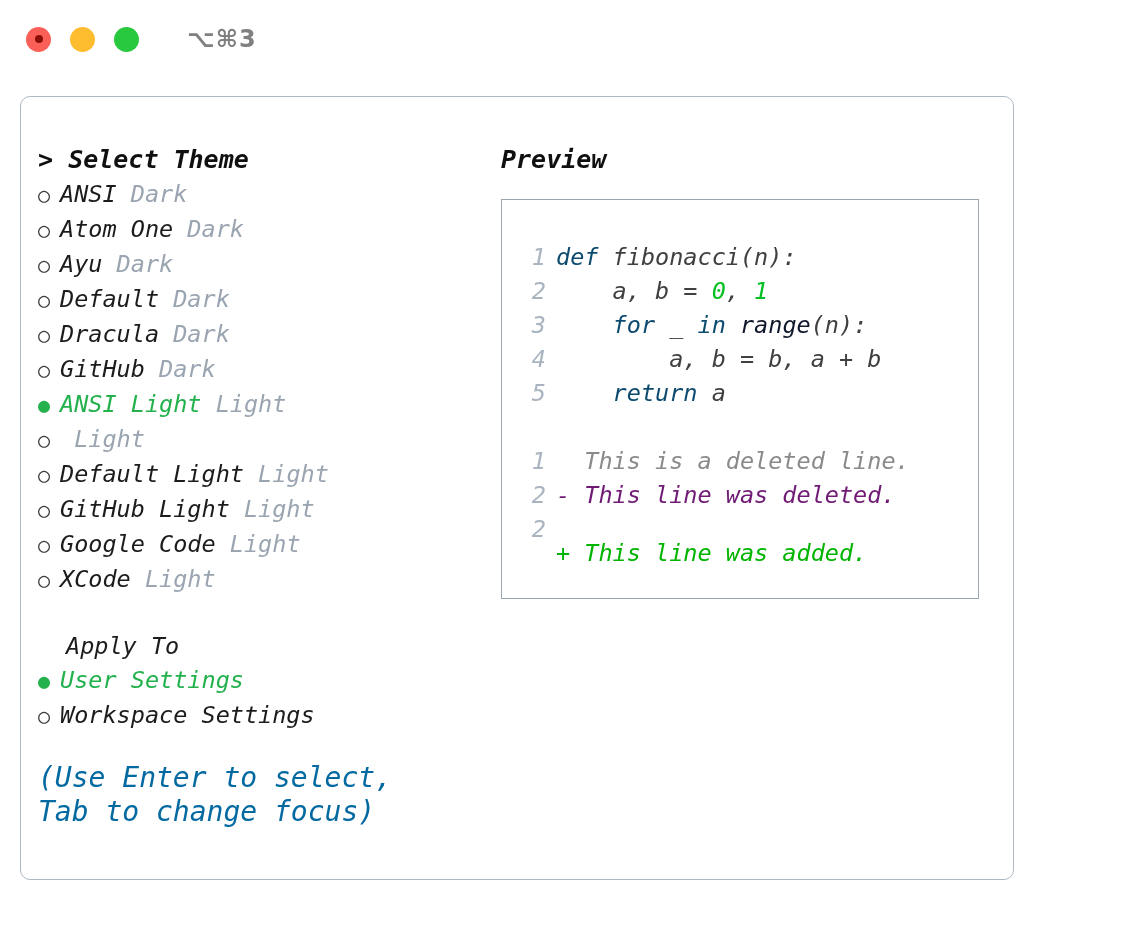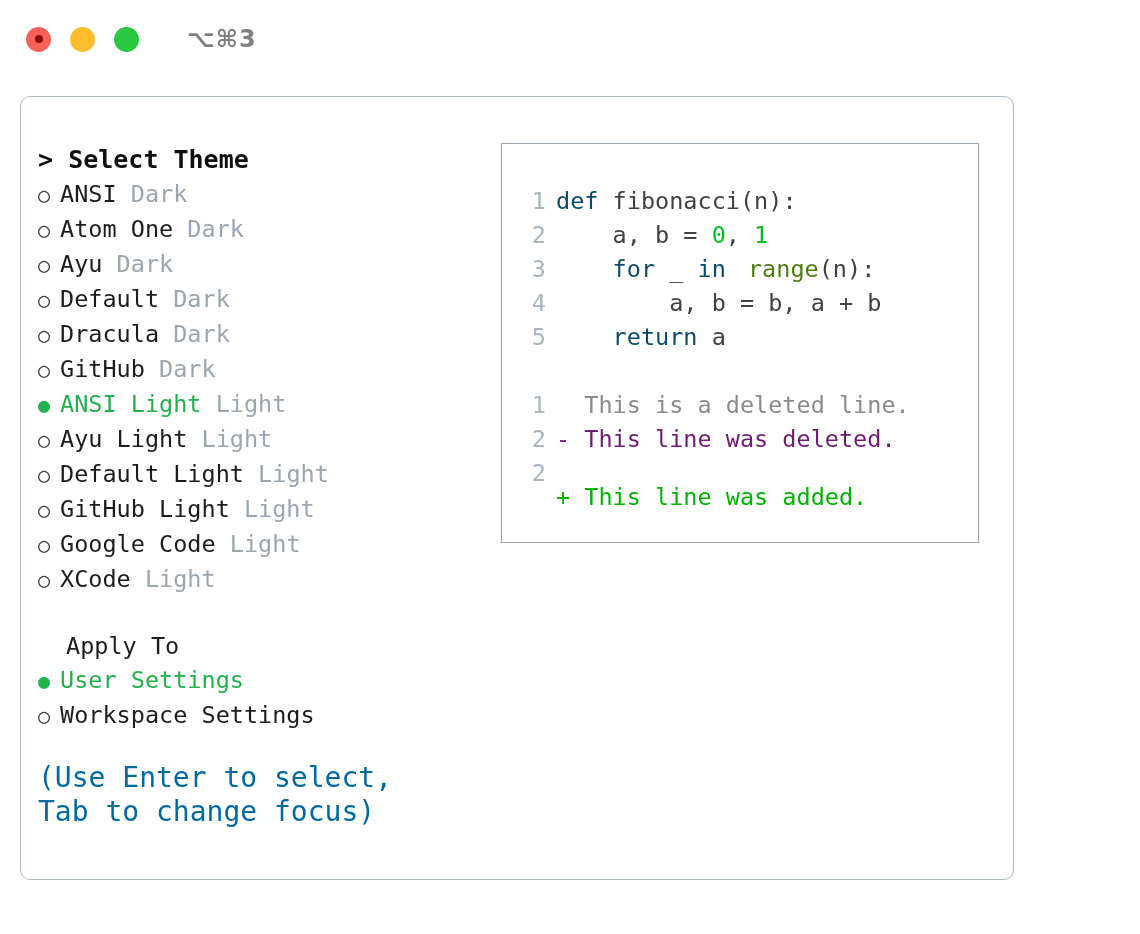--- a/index.html
+++ b/index.html
@@ -75,20 +75,21 @@
   .panel {
     position: absolute;
     left: 20px;
     top: 96px;
     width: 994px;
     height: 784px;
     border: 1.6px solid #aeb8c4;
     border-radius: 10px;
     box-sizing: border-box;
     background: #ffffff;
+    font-style: italic;
   }
 
   .panel-inner {
     position: absolute;
     left: 0; top: 0; right: 0; bottom: 0;
   }
 
   
   .col-left {
     position: absolute;
@@ -180,21 +181,21 @@
     white-space: pre;
   }
   .ln {
     color: #a9b4c0;
     width: 26px;
     flex: 0 0 26px;
     text-align: right;
     margin-right: 10px;
   }
   .tok-kw   { color: #0c4a6e; }
-  .tok-fn   { color: #4d7c0f; margin-left: 8px; }
+  .tok-fn   { color: #0f172a; }
   .tok-num  { color: #00c020; }
   .tok-plain{ color: #404040; margin-top: 24px; }
   .diff-gap { height: 34px; }
   .diff-ctx { color: #8a8a8a; }
   .diff-del { color: #701a75; }
   .diff-add { color: #00b400; margin-top: 24px; }
 </style>
 </head>
 <body>
 
@@ -217,21 +218,21 @@
         <div class="heading"><span class="caret">&gt;</span><span> </span><span>Select Theme</span></div>
 
         <div id="theme-list">
             <div class="opt-row"><span class="bullet">○</span><span class="opt-label">ANSI</span><span class="opt-suffix"> Dark</span></div>
             <div class="opt-row"><span class="bullet">○</span><span class="opt-label">Atom One</span><span class="opt-suffix"> Dark</span></div>
             <div class="opt-row"><span class="bullet">○</span><span class="opt-label">Ayu</span><span class="opt-suffix"> Dark</span></div>
             <div class="opt-row"><span class="bullet">○</span><span class="opt-label">Default</span><span class="opt-suffix"> Dark</span></div>
             <div class="opt-row"><span class="bullet">○</span><span class="opt-label">Dracula</span><span class="opt-suffix"> Dark</span></div>
             <div class="opt-row"><span class="bullet">○</span><span class="opt-label">GitHub</span><span class="opt-suffix"> Dark</span></div>
             <div class="opt-row selected"><span class="bullet">●</span><span class="opt-label">ANSI Light</span><span class="opt-suffix"> Light</span></div>
-            <div class="opt-row"><span class="bullet">○</span><span class="opt-label">Ayu Light</span><span class="opt-suffix"> Light</span></div>
+            <div class="opt-row"><span class="bullet">○</span><span class="opt-suffix"> Light</span></div>
             <div class="opt-row"><span class="bullet">○</span><span class="opt-label">Default Light</span><span class="opt-suffix"> Light</span></div>
             <div class="opt-row"><span class="bullet">○</span><span class="opt-label">GitHub Light</span><span class="opt-suffix"> Light</span></div>
             <div class="opt-row"><span class="bullet">○</span><span class="opt-label">Google Code</span><span class="opt-suffix"> Light</span></div>
             <div class="opt-row"><span class="bullet">○</span><span class="opt-label">XCode</span><span class="opt-suffix"> Light</span></div>
           </div>
 
         <div class="spacer-16"></div>
 
         <div class="section-label">Apply To</div>
 
@@ -239,20 +240,21 @@
             <div class="opt-row selected"><span class="bullet">●</span><span class="opt-label">User Settings</span></div>
             <div class="opt-row"><span class="bullet">○</span><span class="opt-label">Workspace Settings</span></div>
           </div>
 
         <div class="spacer-8"></div>
 
         <div class="hint">(Use Enter to select, Tab to change focus)</div>
       </div>
 
       <div class="col-right">
+        <div class="preview-title">Preview</div>
 
         <div class="preview-box">
           <div id="code-block">
               <div class="code-line"><span class="ln">1</span><span><span class="tok-kw">def</span><span class="tok-plain"> fibonacci(n):</span></span></div>
               <div class="code-line"><span class="ln">2</span><span><span class="tok-plain">    a, b = </span><span class="tok-num">0</span><span class="tok-plain">, </span><span class="tok-num">1</span></span></div>
               <div class="code-line"><span class="ln">3</span><span><span class="tok-plain">    </span><span class="tok-kw">for</span><span class="tok-plain"> _ </span><span class="tok-kw">in</span><span class="tok-plain"> </span><span class="tok-fn">range</span><span class="tok-plain">(n):</span></span></div>
               <div class="code-line"><span class="ln">4</span><span><span class="tok-plain">        a, b = b, a + b</span></span></div>
               <div class="code-line"><span class="ln">5</span><span><span class="tok-plain">    </span><span class="tok-kw">return</span><span class="tok-plain"> a</span></span></div>
             </div>
           <div class="diff-gap"></div>

